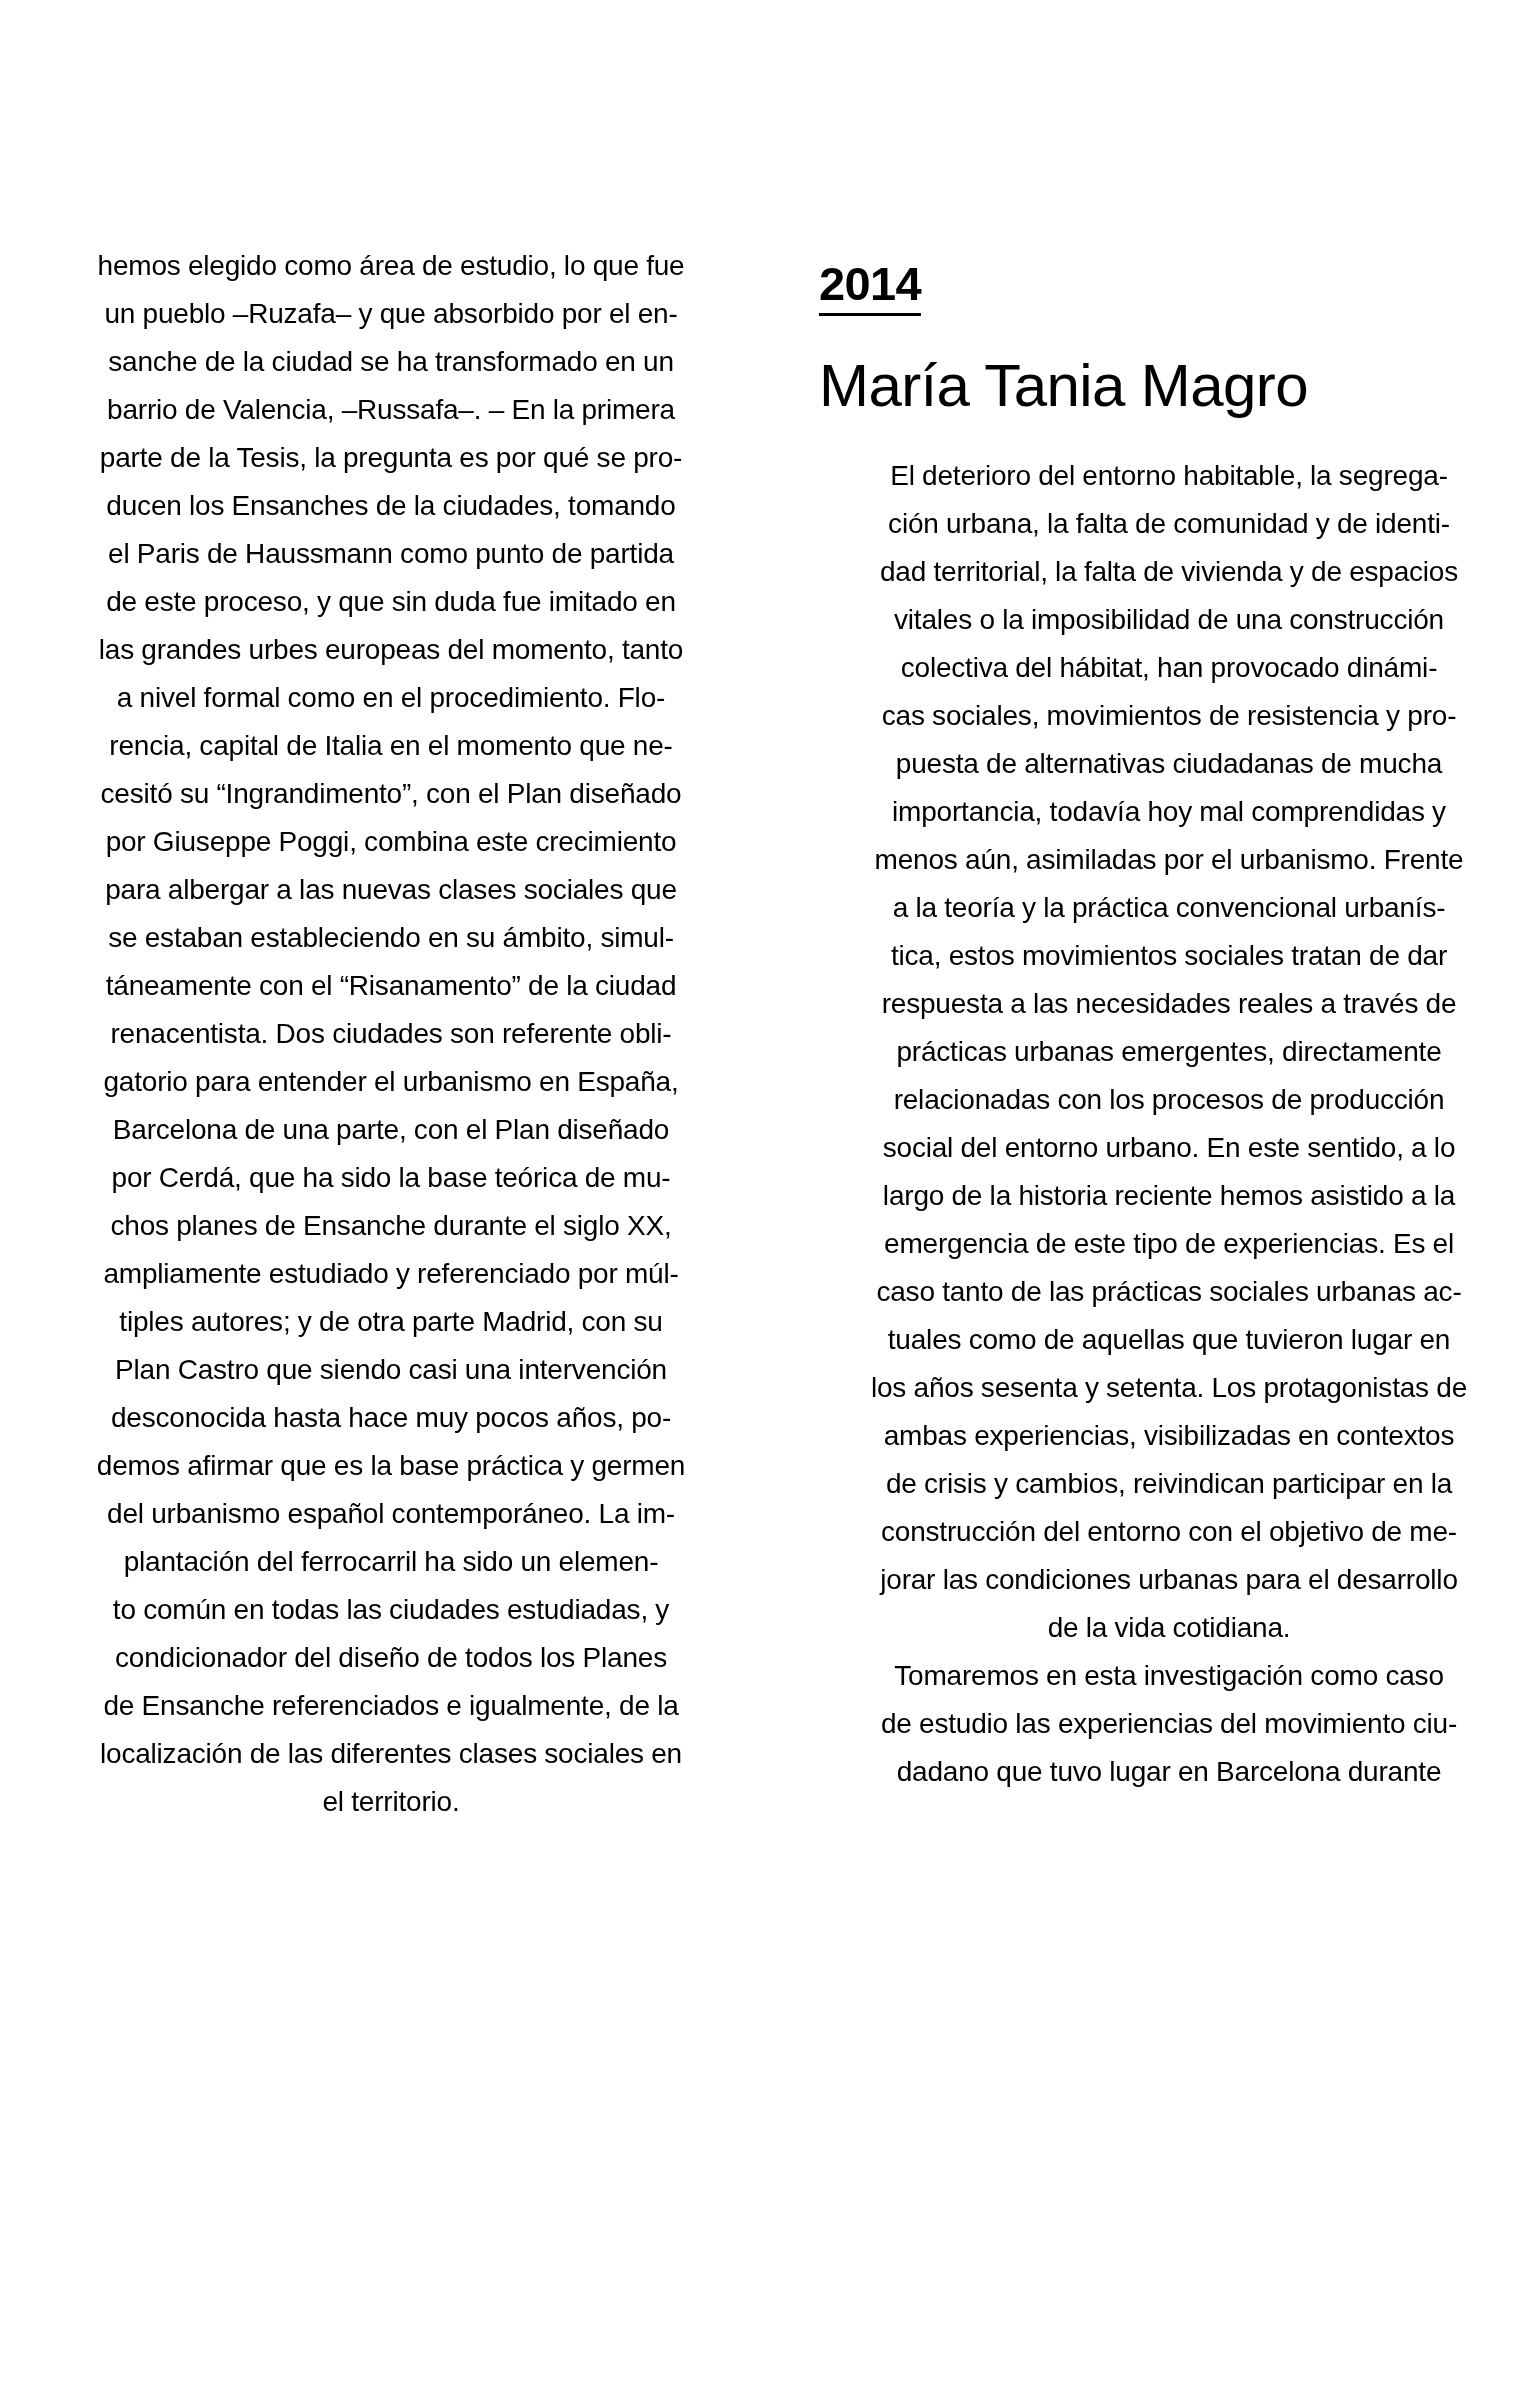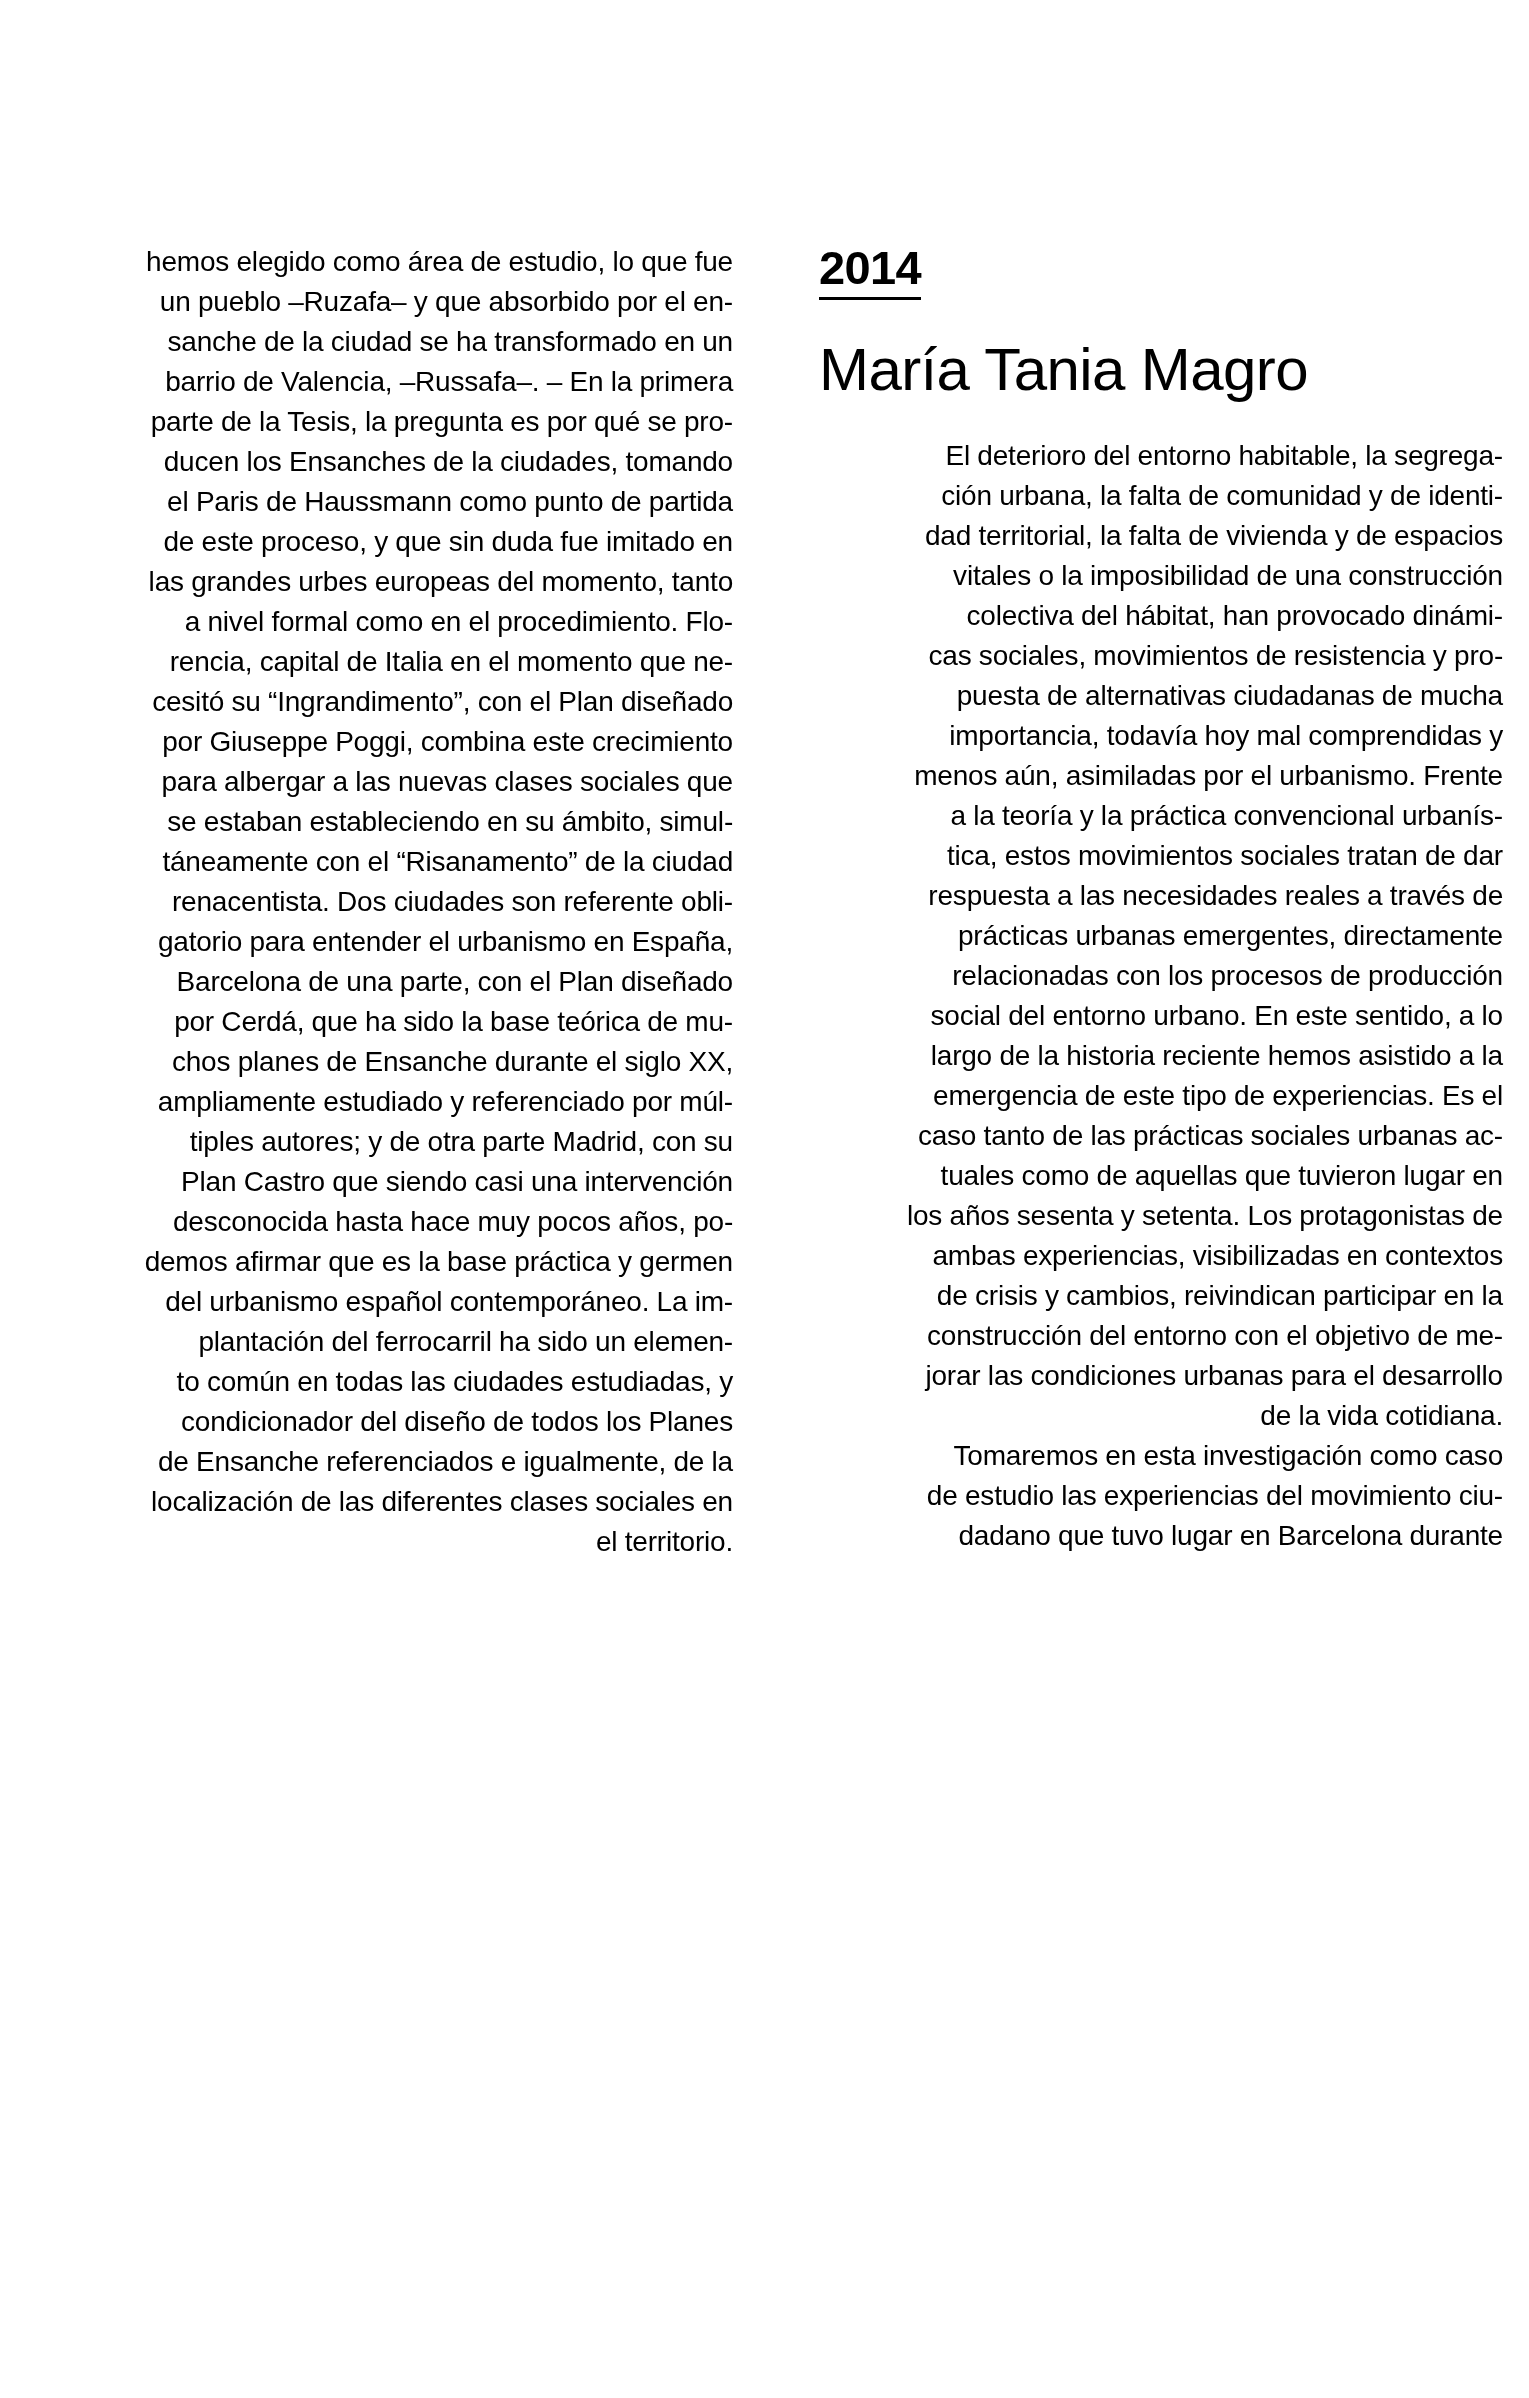--- a/index.html
+++ b/index.html
@@ -28,23 +28,23 @@
     gap: 86px;
   }
   .col {
     width: 684px;
     flex: 0 0 684px;
   }
   
   .bodytext {
     font-family: "Liberation Sans", sans-serif;
     font-size: 29px;
-    line-height: 40px;
+    line-height: 48px;
     letter-spacing: -0.2px;
-    text-align: right;
+    text-align: center;
     word-spacing: -0.2px;
     white-space: pre-wrap;
     margin: 0;
   }
   .col-left .bodytext {
     font-size: 28px;
   }
   .col-right .bodytext {
     font-size: 28px;
     margin-left: 16px;
@@ -52,21 +52,21 @@
   
   .year {
     font-family: "Liberation Sans", sans-serif;
     font-weight: bold;
     font-size: 47px;
     line-height: 52px;
     letter-spacing: -0.6px;
     display: inline-block;
     border-bottom: 3.7px solid #000000;
     padding-bottom: 2.8px;
-    margin: 0 0 41px 0;
+    margin: 16px 0 41px 0;
   }
   .title {
     font-family: "Liberation Sans", sans-serif;
     font-weight: bold;
     font-size: 50px;
     line-height: 59px;
     letter-spacing: -0.8px;
     margin: 0;
     white-space: pre-line;
   }

